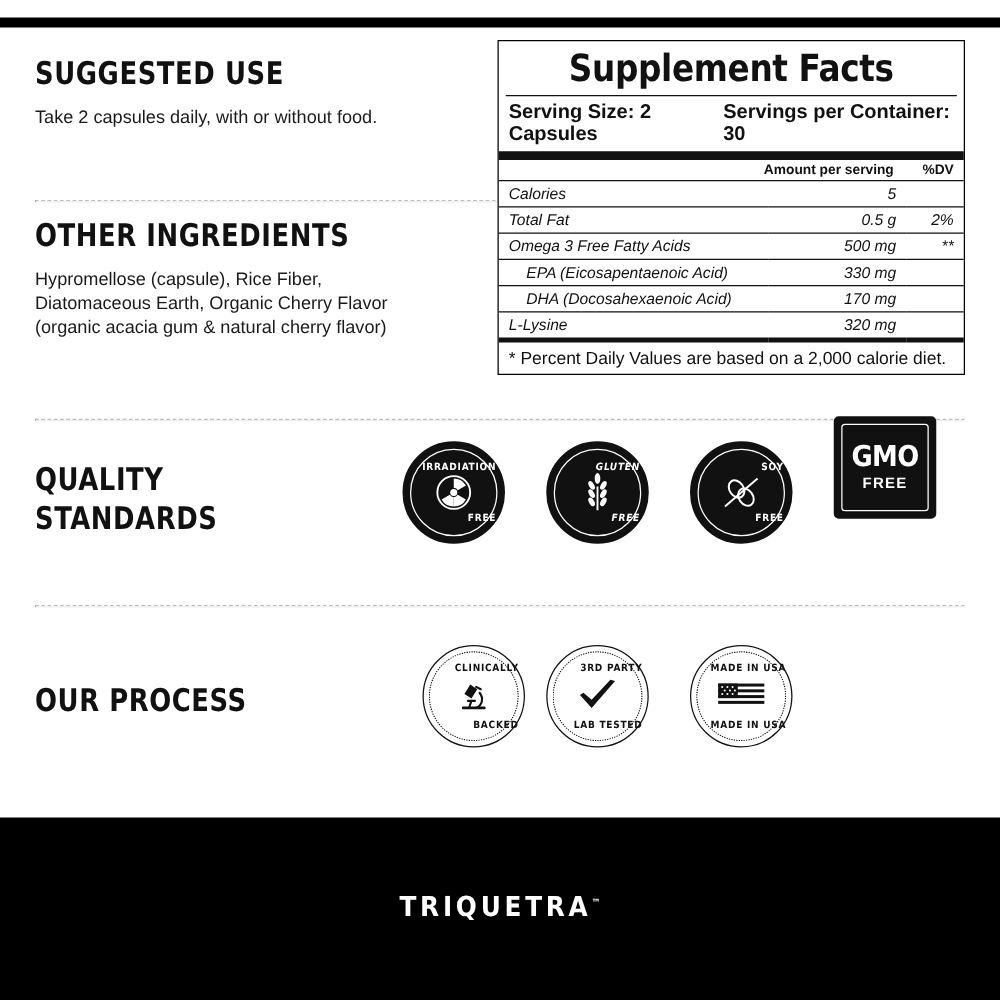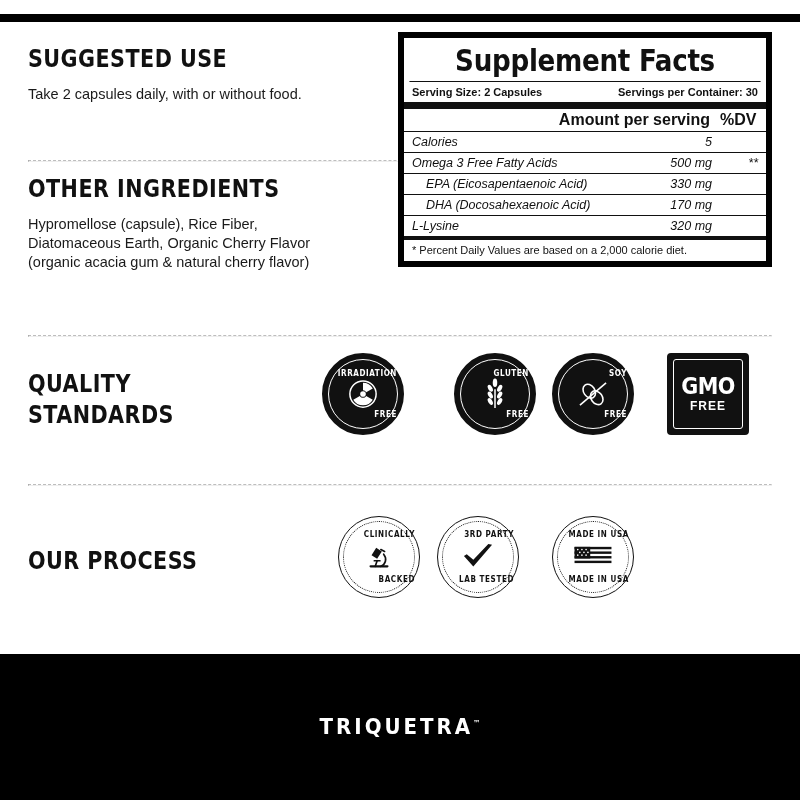--- a/index.html
+++ b/index.html
@@ -38,59 +38,59 @@
     color:#1a1a1a;
     margin:0;
   }
 
   
   .sep-full { position:absolute; left:28px; width:744px; border-top:1px dashed #bdbdbd; }
 
   
   .sf {
     position:absolute; left:398px; top:18px; width:374px;
-    border:6px solid #000000; background:#fff;
+    border:1px solid #000000; background:#fff;
   }
   .sf-title {
     text-align:center;
     font-family:"DejaVu Sans Condensed","Liberation Sans", sans-serif;
     font-weight:bold;
     font-size:30px;
     letter-spacing:-0.3px;
     padding:5px 0 3px 0;
     border-bottom:1px solid #111;
     transform:scaleX(0.97);
   }
   .sf-serv {
     display:flex; justify-content:space-between;
-    font-size:11px; font-weight:bold;
+    font-size:16px; font-weight:bold;
     padding:4px 8px 4px 8px;
     border-bottom:7px solid #111;
   }
   .sf-amt {
     display:flex; justify-content:flex-end; gap:10px;
-    font-size:16px; font-weight:bold;
+    font-size:11px; font-weight:bold;
     padding:2px 8px 2px 8px;
     border-bottom:1px solid #111;
   }
   .sf-amt .amt { }
-  .sf-amt .dv { width:38px; text-align:left; }
+  .sf-amt .dv { width:38px; text-align:right; }
   table.sf-table { width:100%; border-collapse:collapse; font-size:12.5px;font-style:italic; }
   table.sf-table td {
     border-bottom:1px solid #111;
     padding:3px 8px;
     vertical-align:middle;
   }
   table.sf-table tr:last-child td { border-bottom:4px solid #111; }
   td.nm { text-align:left; }
   td.nm.indent { padding-left:22px; }
   td.val { text-align:right; width:110px; padding-right:24px; }
   td.dv  { text-align:right; width:46px; }
   .sf-foot {
-    font-size:11px; padding:4px 8px 5px 8px;
+    font-size:14px; padding:4px 8px 5px 8px;
   }
   .badge {
     position:absolute;
     width:82px; height:82px;
     border-radius:50%;
     background:#111;
     color:#fff;
     border:2px solid #111;
   }
   .badge.square {
@@ -175,21 +175,21 @@
           <circle cx="16" cy="16" r="3" fill="#fff"></circle>
           <path d="M16 4 A12 12 0 0 1 26.4 10 L19.4 14 A4 4 0 0 0 16 12 Z" fill="#fff"></path>
           <path d="M26.4 22 A12 12 0 0 1 16 28 L16 20 A4 4 0 0 0 19.4 18 Z" fill="#fff"></path>
           <path d="M5.6 22 A12 12 0 0 0 16 28 L16 20 A4 4 0 0 1 12.6 18 Z" fill="#fff"></path>
         </svg>
       </div>
       <div class="b-bot">FREE</div>
     </div>
   </div>
 
-  <div class="badge" style="left:454px; top:339px;">
+  <div class="badge" style="left:437px; top:339px;font-style:italic;">
     <div class="badge-inner">
       <div class="b-top">GLUTEN</div>
       <div class="glyph">
         <svg width="28" height="32" viewBox="0 0 28 34">
           <path d="M14 32 L14 12" stroke="#fff" stroke-width="1.6" fill="none"></path>
           <g fill="#fff">
             <ellipse cx="14" cy="5" rx="2.4" ry="4.5"></ellipse>
             <ellipse cx="9" cy="11" rx="2.2" ry="4" transform="rotate(-30 9 11)"></ellipse>
             <ellipse cx="19" cy="11" rx="2.2" ry="4" transform="rotate(30 19 11)"></ellipse>
             <ellipse cx="9" cy="18" rx="2.2" ry="4" transform="rotate(-30 9 18)"></ellipse>
@@ -212,21 +212,21 @@
             <ellipse cx="14" cy="12" rx="6" ry="8" transform="rotate(-35 14 12)"></ellipse>
             <ellipse cx="22" cy="19" rx="6" ry="8" transform="rotate(-35 22 19)"></ellipse>
             <line x1="4" y1="27" x2="32" y2="3"></line>
           </g>
         </svg>
       </div>
       <div class="b-bot">FREE</div>
     </div>
   </div>
 
-  <div class="badge square" style="left:667px; top:339px;">
+  <div class="badge square" style="left:667px; top:319px;">
     <div class="badge-inner" style="gap:2px;">
       <div class="gmo-big">GMO</div>
       <div class="gmo-sm">FREE</div>
     </div>
   </div>
 
   <hr class="sep-full" style="top:462px;">
 
   <div style="position:absolute; left:28px; top:532px; width:270px;">
     <h2 class="head">OUR PROCESS</h2>
@@ -306,20 +306,25 @@
       <span class="dv">%DV</span>
     </div>
     <table class="sf-table">
       <tbody>
         <tr>
           <td class="nm">Calories</td>
           <td class="val">5</td>
           <td class="dv"></td>
         </tr>
         <tr>
+          <td class="nm">Total Fat</td>
+          <td class="val">0.5 g</td>
+          <td class="dv">2%</td>
+        </tr>
+        <tr>
           <td class="nm">Omega 3 Free Fatty Acids</td>
           <td class="val">500 mg</td>
           <td class="dv">**</td>
         </tr>
         <tr>
           <td class="nm indent">EPA (Eicosapentaenoic Acid)</td>
           <td class="val">330 mg</td>
           <td class="dv"></td>
         </tr>
         <tr>

